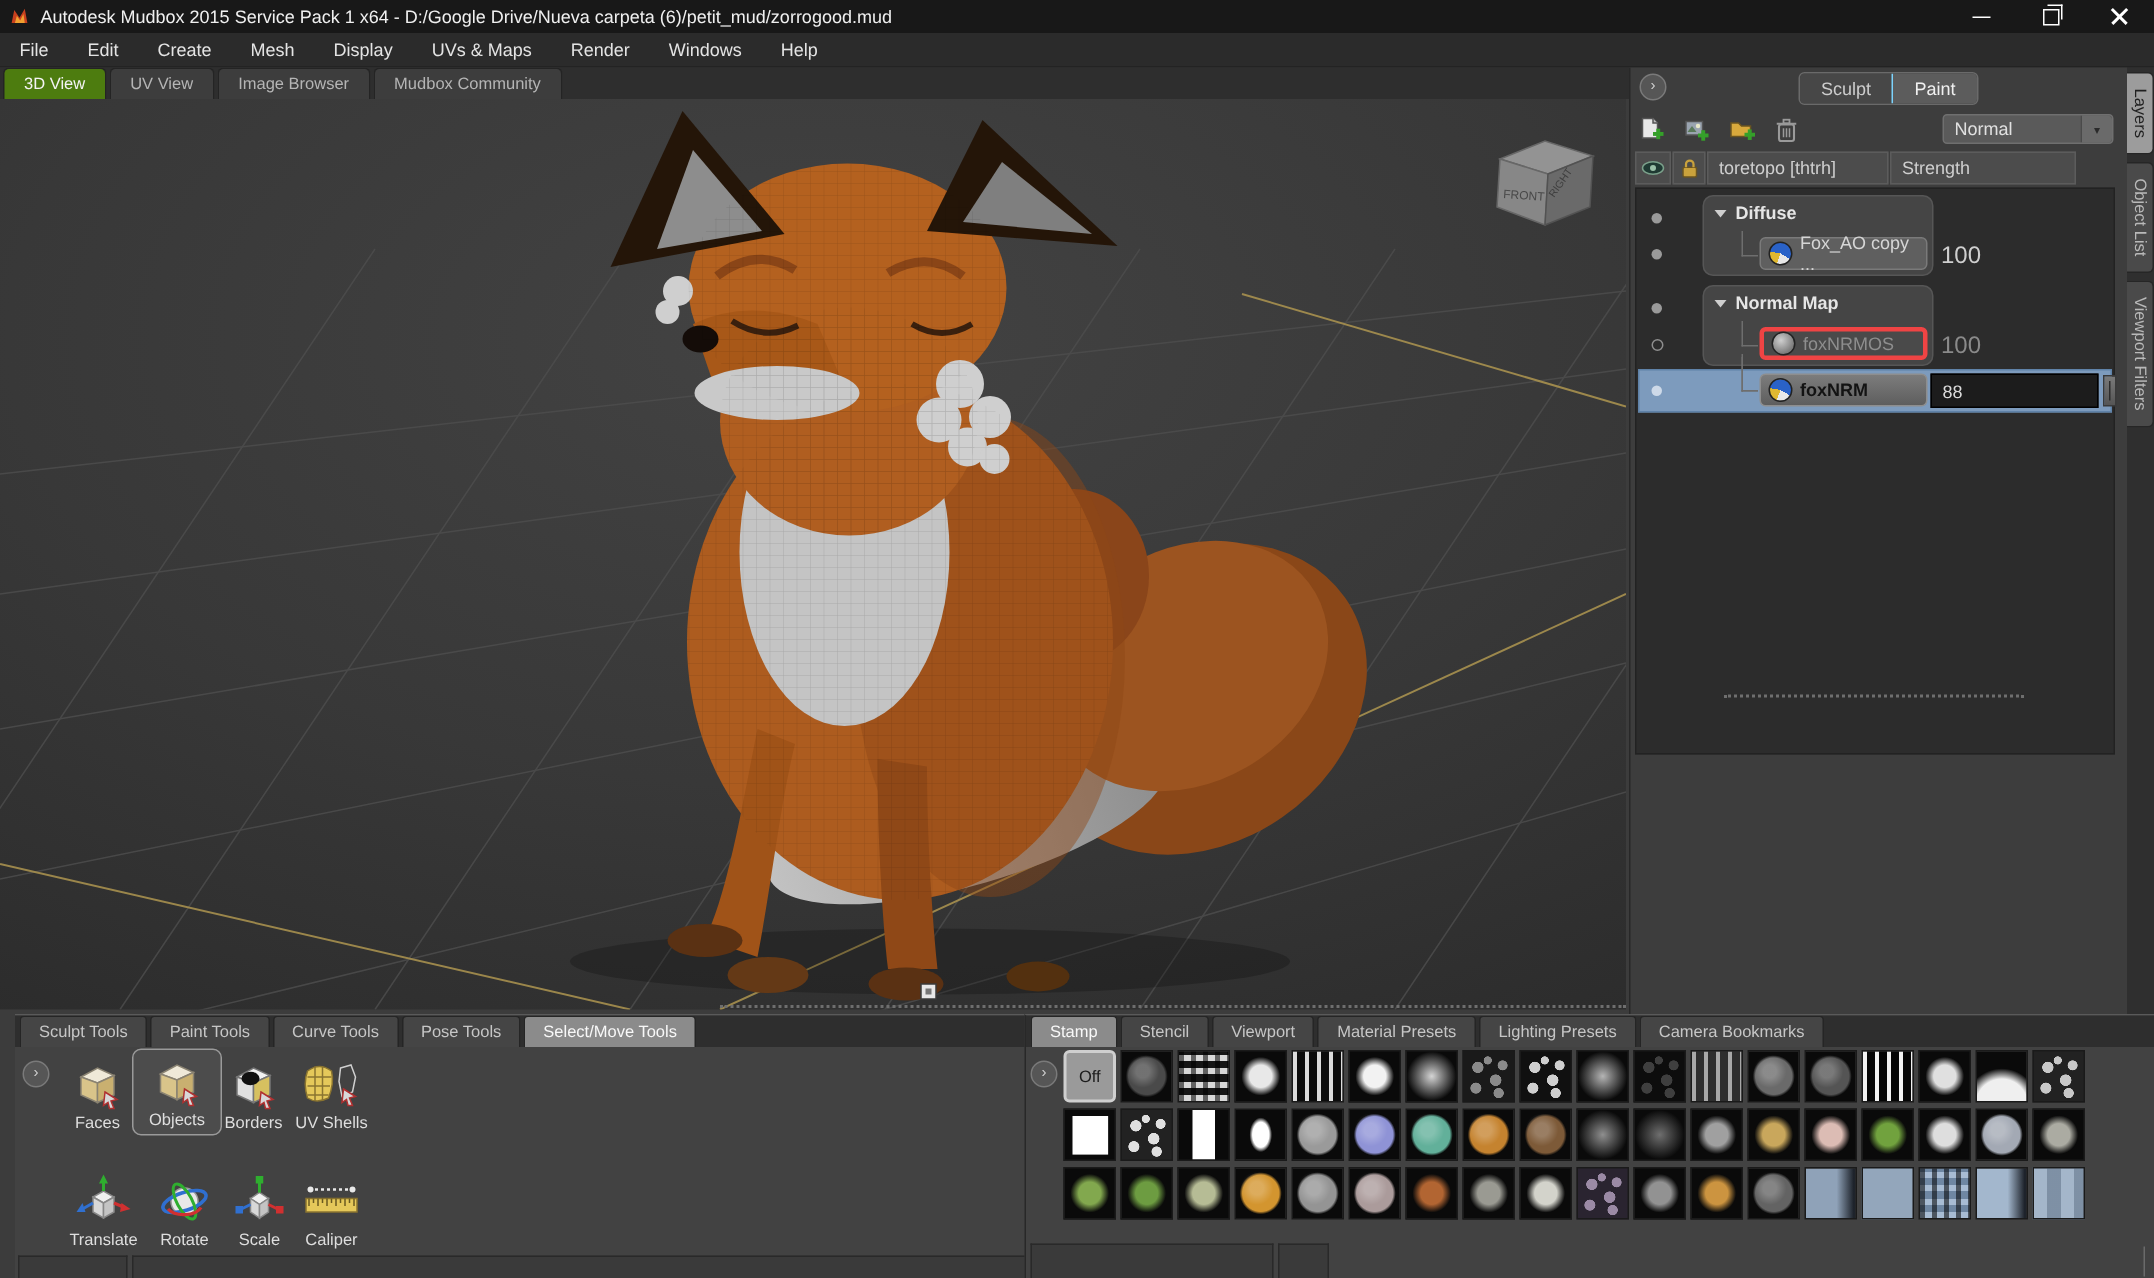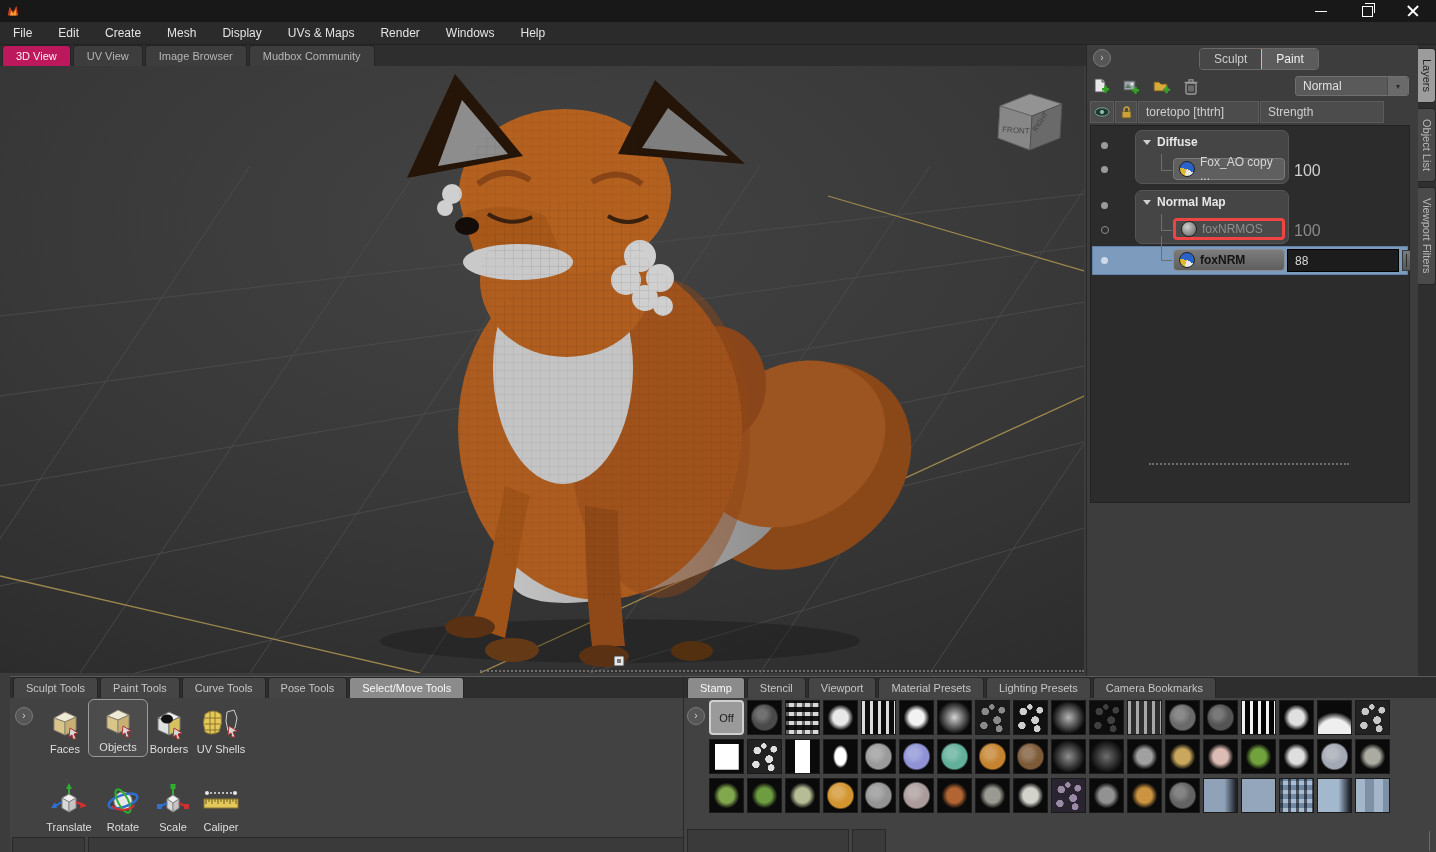--- a/index.html
+++ b/index.html
@@ -21,21 +21,21 @@
   .glyph-close::before{transform:rotate(45deg)}
   .glyph-close::after{transform:rotate(-45deg)}
 
   
   .menubar{left:0;top:22px;width:1436px;height:23px;background:#2b2b2b;display:flex;align-items:center;font-size:12px;color:#e4e4e4;border-bottom:1px solid #232323;box-sizing:border-box}
   .menu-item{padding:0 13px;height:100%;display:flex;align-items:center}
 
   
   .tabbar{left:0;top:45px;width:1086px;height:21px;background:#2e2e2e;display:flex;align-items:flex-end;gap:2px;padding-left:2px;box-sizing:border-box}
   .vtab{height:20px;padding:0 13px;font-size:11px;display:flex;align-items:center;background:#3d3d3d;color:#b5b5b5;border:1px solid #242424;border-bottom:none;border-radius:4px 4px 0 0}
-  .vtab.active{background:#be185d;color:#f4f4f4}
+  .vtab.active{background:#4d7c0f;color:#f4f4f4}
 
   
   .viewport{left:0;top:66px;width:1084px;height:607px;background:#353535}
 
   
   .rightcol{left:1086px;top:45px;width:332px;height:631px;background:#3d3d3d;border-left:1px solid #282828;box-sizing:border-box}
   .circle-btn{width:16px;height:16px;border-radius:50%;background:#565656;border:1px solid #7a7a7a;color:#cfcfcf;
               display:flex;align-items:center;justify-content:center;font-size:10px;line-height:1}
   .modeseg{position:absolute;left:112px;top:3px;height:20px;display:flex;border:1px solid #6a6a6a;border-radius:4px;overflow:hidden;font-size:12px}
   .seg{padding:2px 14px;display:flex;align-items:center}
@@ -107,20 +107,21 @@
   .statdiv{position:absolute;left:745px;top:154px;width:1px;height:20px;background:#6a6a6a}
 </style>
 </head>
 <body>
 
 <div class="abs titlebar">
   <svg class="appicon" viewBox="0 0 16 16">
     <path d="M2 13 L4 3 L8 9 L12 2 L14 13 Z" fill="#c8401e"></path>
     <path d="M4.5 13 L6 7.5 L8.5 11 L11 6 L12 13 Z" fill="#f0a030"></path>
   </svg>
+  <span class="title-text">Autodesk Mudbox 2015 Service Pack 1 x64 - D:/Google Drive/Nueva carpeta (6)/petit_mud/zorrogood.mud</span>
   <div class="winbtns">
     <div class="wbtn">
         <span class="glyph-min"></span>
       </div>
     <div class="wbtn">
         <span class="glyph-restore"></span>
       </div>
     <div class="wbtn">
         <span class="glyph-close"></span>
       </div>

